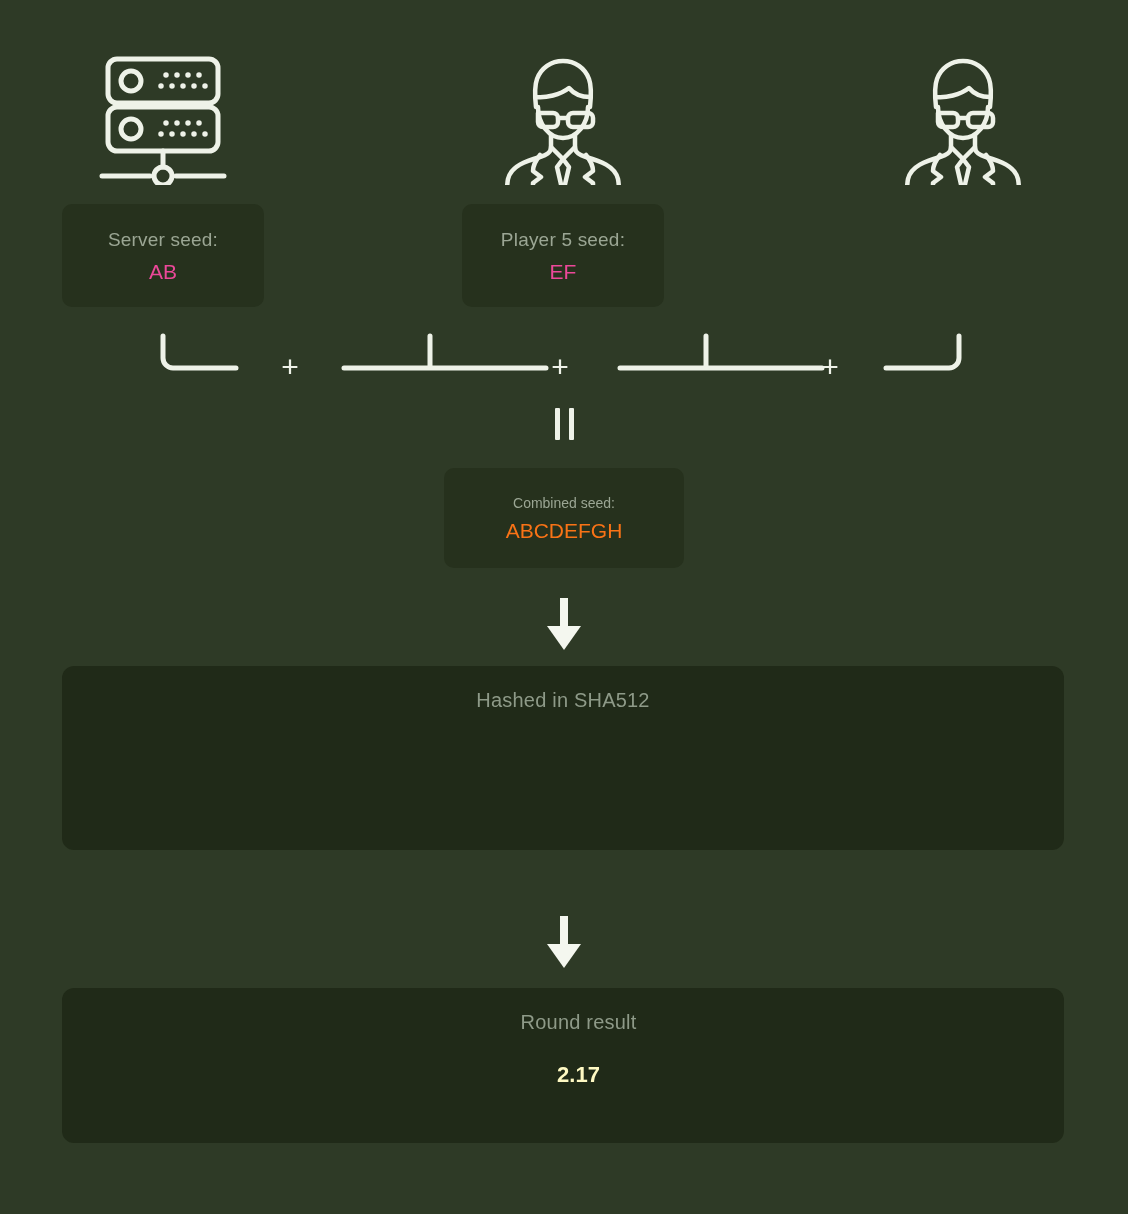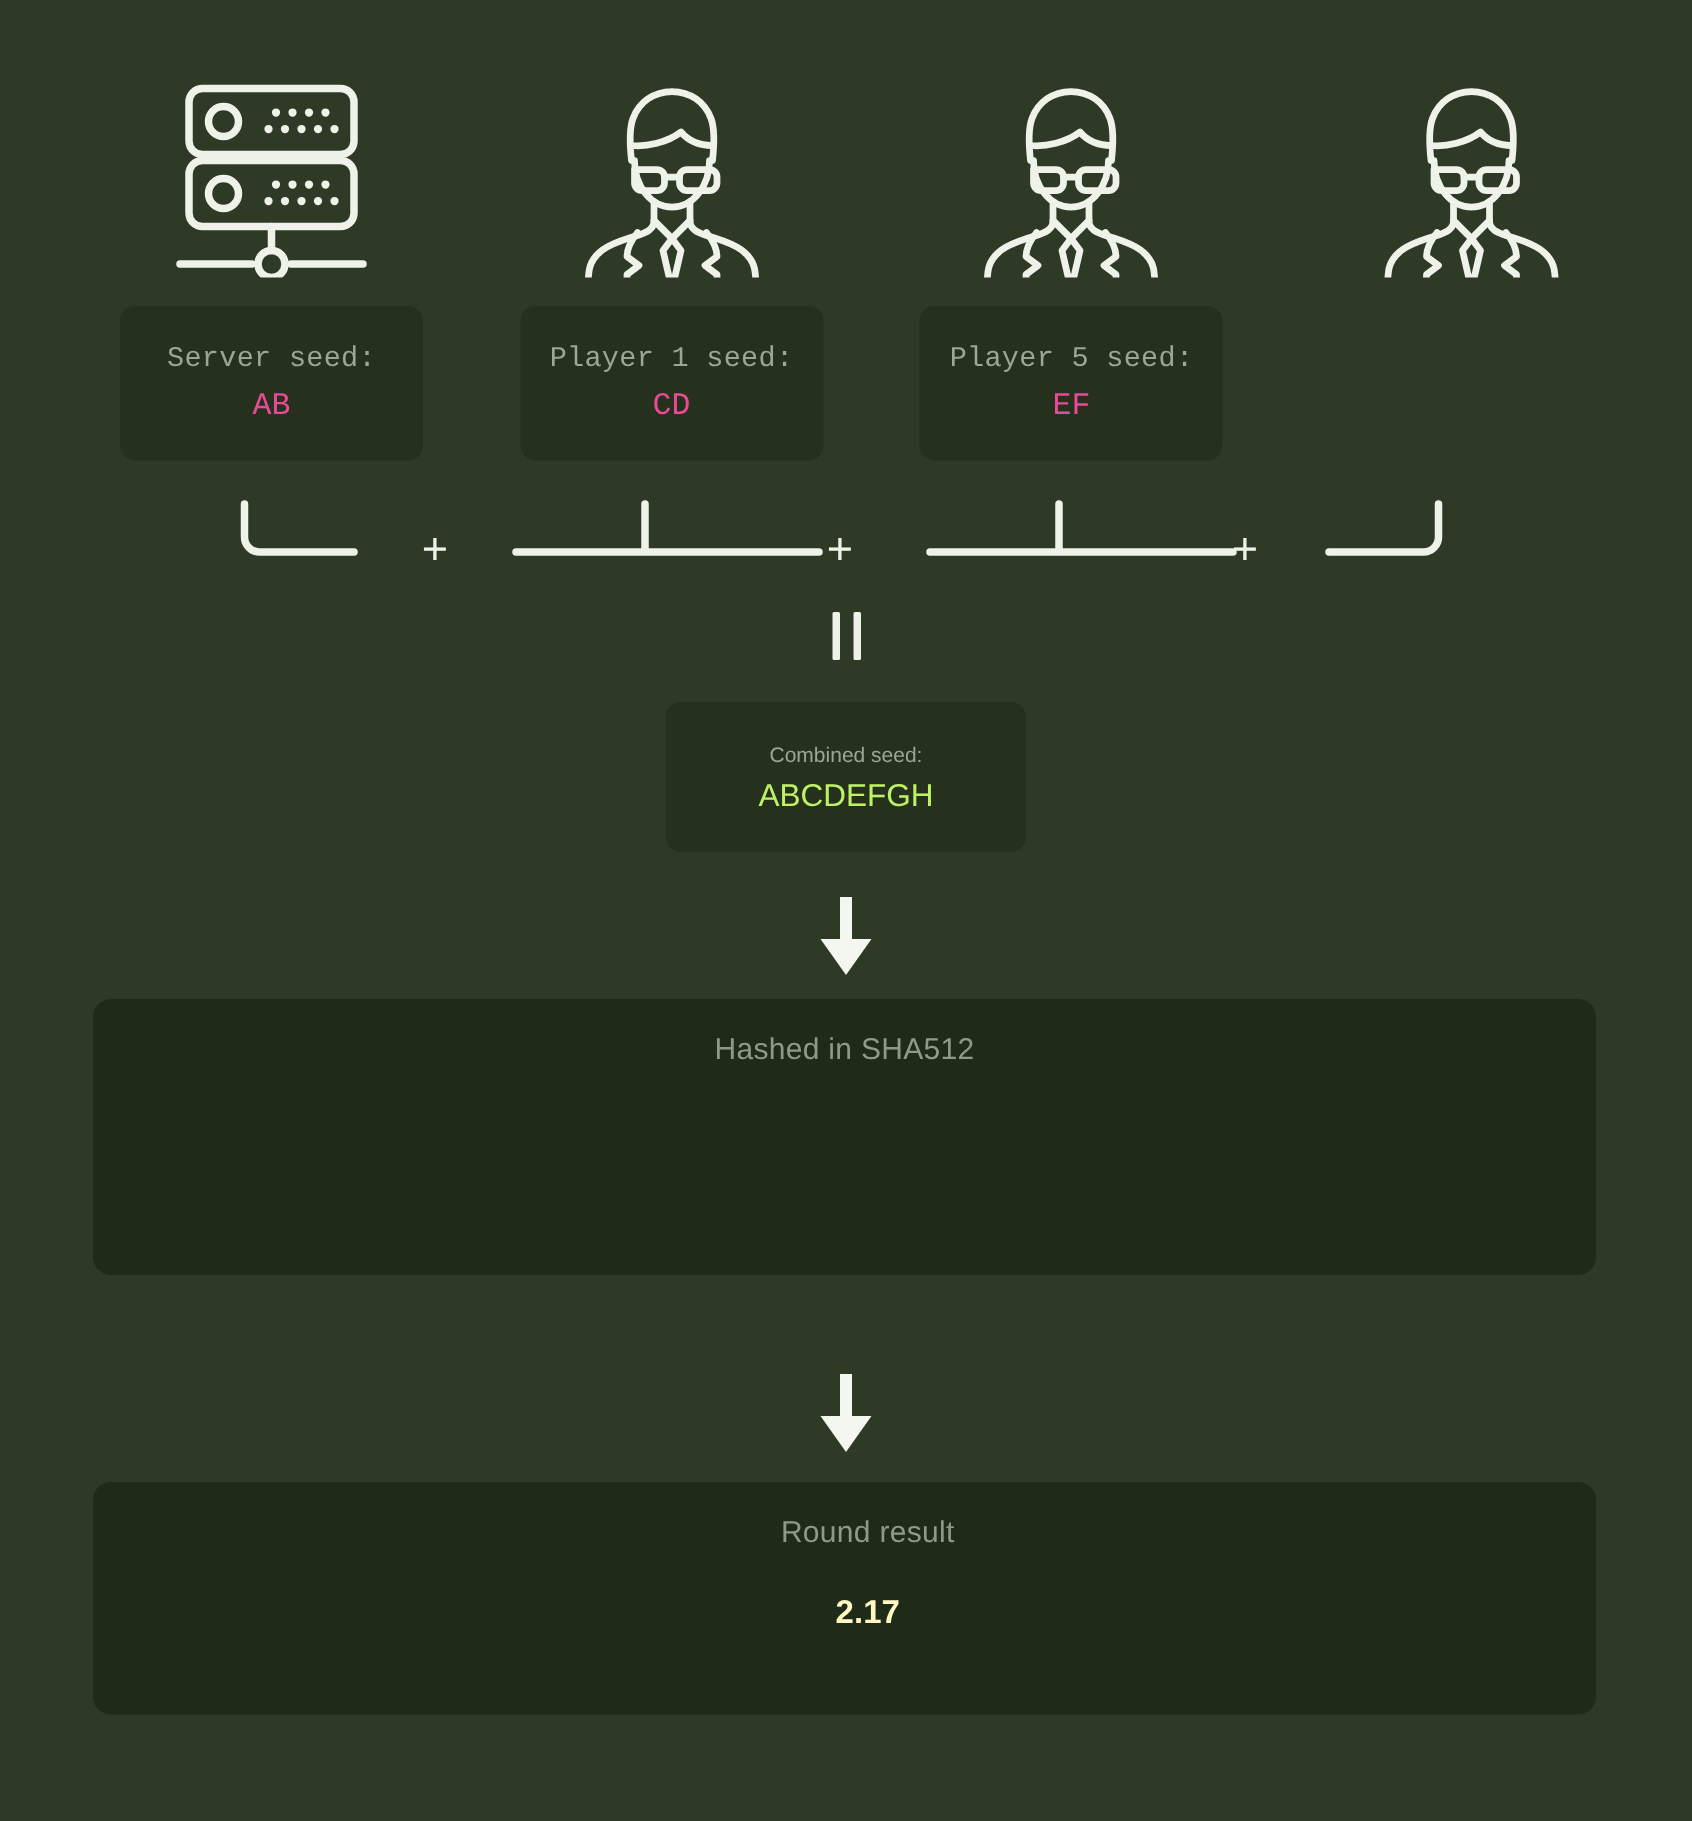--- a/index.html
+++ b/index.html
@@ -17,27 +17,26 @@
     position: relative;
     width: 1128px;
     height: 1214px;
     background: #2e3a26;
   }
 
   
   .sources {
     position: absolute;
     top: 40px;
-    left: 80px;
+    left: 62px;
     width: 1002px;
     height: 280px;
     display: flex;
     justify-content: space-between;
     align-items: flex-start;
-    font-family: Liberation Mono, monospace;
   }
 
   .source {
     width: 202px;
     display: flex;
     flex-direction: column;
     align-items: center;
   }
 
   .source-icon {
@@ -130,21 +129,21 @@
     height: 100px;
     background: #26311d;
     border-radius: 10px;
     display: flex;
     flex-direction: column;
     align-items: center;
     justify-content: center;
     gap: 10px;
   }
   .combined-label { font-size: 14px; color: #9ba694; line-height: 1; }
-  .combined-value { font-size: 21px; color: #bef264; line-height: 1; }
+  .combined-value { font-size: 21px; color: #f97316; line-height: 1; }
 
   
   .arrow {
     position: absolute;
     left: 0;
     width: 1128px;
     display: flex;
     justify-content: center;
   }
   .arrow-1 { top: 598px; }
@@ -214,80 +213,59 @@
           <path d="M14 131h48M88 131h48"></path>
           <circle cx="75" cy="131" r="9"></circle>
         </svg>
       </div>
       <div class="seed-box">
         <div class="seed-label">Server seed:</div>
         <div class="seed-value">AB</div>
       </div>
     </div>
 
+
     <div class="source">
       <div class="source-icon">
         <svg width="140" height="140" viewBox="0 0 140 140" fill="none" stroke="#eef2e8" stroke-width="4.5" stroke-linecap="round" stroke-linejoin="round">
           <path d="M43 62c-1-9-2-20 1-28 4-11 14-18 26-18s22 7 26 18c3 8 2 19 1 28"></path>
           <path d="M43 52c10 1 24-2 33-9 5 6 13 9 21 9"></path>
           <path d="M45 62c0 17 11 31 25 31s25-14 25-31"></path>
           <path d="M45 68h15a5 5 0 015 5v4a5 5 0 01-5 5H50a5 5 0 01-5-5z"></path>
           <path d="M80 68h15a5 5 0 015 5v4a5 5 0 01-5 5H80a5 5 0 01-5-5v-4a5 5 0 015-5z"></path>
           <path d="M65 73h10"></path>
           <path d="M58 90v12c0 6-5 8-11 10-14 4-29 9-32 22-1 5-1 10-1 14h112c0-4 0-9-1-14-3-13-18-18-32-22-6-2-11-4-11-10V90"></path>
           <path d="M58 102l12 12 12-12"></path>
           <path d="M70 114l-6 8 6 26 6-26z"></path>
           <path d="M47 110c-4 5-7 10-7 16l8 6-8 6v10"></path>
           <path d="M93 110c4 5 7 10 7 16l-8 6 8 6v10"></path>
         </svg>
       </div>
       <div class="seed-box">
-        <div class="seed-label">Player 1 seed:</div>
-        <div class="seed-value">CD</div>
+        <div class="seed-label">Player 5 seed:</div>
+        <div class="seed-value">EF</div>
       </div>
     </div>
 
     <div class="source">
       <div class="source-icon">
         <svg width="140" height="140" viewBox="0 0 140 140" fill="none" stroke="#eef2e8" stroke-width="4.5" stroke-linecap="round" stroke-linejoin="round">
           <path d="M43 62c-1-9-2-20 1-28 4-11 14-18 26-18s22 7 26 18c3 8 2 19 1 28"></path>
           <path d="M43 52c10 1 24-2 33-9 5 6 13 9 21 9"></path>
           <path d="M45 62c0 17 11 31 25 31s25-14 25-31"></path>
           <path d="M45 68h15a5 5 0 015 5v4a5 5 0 01-5 5H50a5 5 0 01-5-5z"></path>
           <path d="M80 68h15a5 5 0 015 5v4a5 5 0 01-5 5H80a5 5 0 01-5-5v-4a5 5 0 015-5z"></path>
           <path d="M65 73h10"></path>
           <path d="M58 90v12c0 6-5 8-11 10-14 4-29 9-32 22-1 5-1 10-1 14h112c0-4 0-9-1-14-3-13-18-18-32-22-6-2-11-4-11-10V90"></path>
           <path d="M58 102l12 12 12-12"></path>
           <path d="M70 114l-6 8 6 26 6-26z"></path>
           <path d="M47 110c-4 5-7 10-7 16l8 6-8 6v10"></path>
           <path d="M93 110c4 5 7 10 7 16l-8 6 8 6v10"></path>
         </svg>
       </div>
-      <div class="seed-box">
-        <div class="seed-label">Player 5 seed:</div>
-        <div class="seed-value">EF</div>
-      </div>
-    </div>
-
-    <div class="source">
-      <div class="source-icon">
-        <svg width="140" height="140" viewBox="0 0 140 140" fill="none" stroke="#eef2e8" stroke-width="4.5" stroke-linecap="round" stroke-linejoin="round">
-          <path d="M43 62c-1-9-2-20 1-28 4-11 14-18 26-18s22 7 26 18c3 8 2 19 1 28"></path>
-          <path d="M43 52c10 1 24-2 33-9 5 6 13 9 21 9"></path>
-          <path d="M45 62c0 17 11 31 25 31s25-14 25-31"></path>
-          <path d="M45 68h15a5 5 0 015 5v4a5 5 0 01-5 5H50a5 5 0 01-5-5z"></path>
-          <path d="M80 68h15a5 5 0 015 5v4a5 5 0 01-5 5H80a5 5 0 01-5-5v-4a5 5 0 015-5z"></path>
-          <path d="M65 73h10"></path>
-          <path d="M58 90v12c0 6-5 8-11 10-14 4-29 9-32 22-1 5-1 10-1 14h112c0-4 0-9-1-14-3-13-18-18-32-22-6-2-11-4-11-10V90"></path>
-          <path d="M58 102l12 12 12-12"></path>
-          <path d="M70 114l-6 8 6 26 6-26z"></path>
-          <path d="M47 110c-4 5-7 10-7 16l8 6-8 6v10"></path>
-          <path d="M93 110c4 5 7 10 7 16l-8 6 8 6v10"></path>
-        </svg>
-      </div>
     </div>
 
   </div>
 
   <div class="connectors">
     <svg width="1002" height="60" viewBox="0 0 1002 60" fill="none" stroke="#eef2e8" stroke-width="5" stroke-linecap="round" stroke-linejoin="round">
 
       <path d="M101 6v22a10 10 0 0010 10h63"></path>
 
       <path d="M282 38h202M368 6v32"></path>

